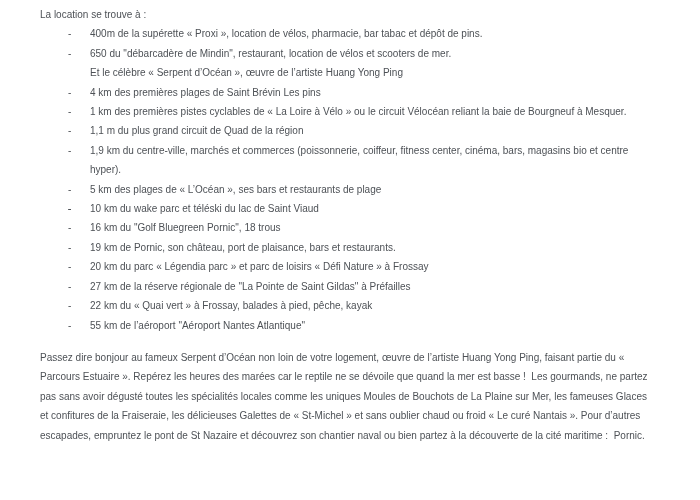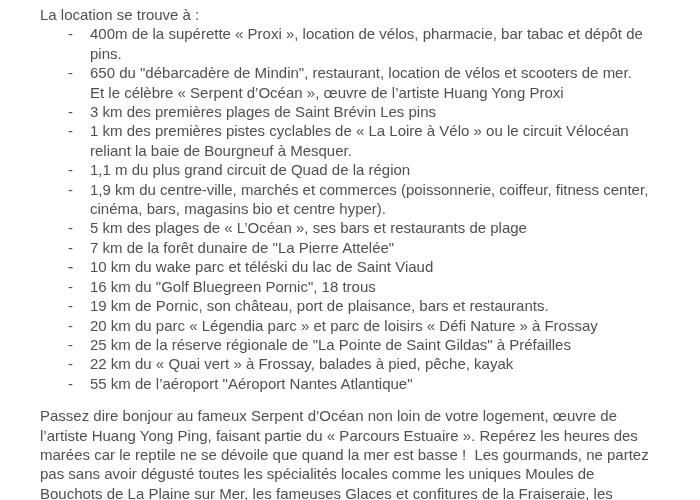--- a/index.html
+++ b/index.html
@@ -11,21 +11,21 @@
     width: 700px;
     height: 500px;
     overflow: hidden;
   }
   .page {
     box-sizing: border-box;
     width: 700px;
     height: 500px;
     padding: 5px 42px 12px 40px;
     font-family: "Liberation Sans", "DejaVu Sans", sans-serif;
-    font-size: 15px;
+    font-size: 10px;
     line-height: 19.4px;
     color: #4d5156;
     -webkit-font-smoothing: antialiased;
   }
   .intro {
     margin: 0;
   }
   .list {
     margin: 0;
   }
@@ -55,26 +55,26 @@
     <span class="text">400m de la supérette « Proxi », location de vélos, pharmacie, bar tabac et dépôt de pins.</span>
   </div>
 
   <div class="item">
     <span class="marker">-</span>
     <span class="text">650 du "débarcadère de Mindin", restaurant, location de vélos et scooters de mer.</span>
   </div>
 
   <div class="item">
     <span class="marker"></span>
-    <span class="text">Et le célèbre « Serpent d’Océan », œuvre de l’artiste Huang Yong Proxi</span>
+    <span class="text">Et le célèbre « Serpent d’Océan », œuvre de l’artiste Huang Yong Ping</span>
   </div>
 
   <div class="item">
     <span class="marker">-</span>
-    <span class="text">3 km des premières plages de Saint Brévin Les pins</span>
+    <span class="text">4 km des premières plages de Saint Brévin Les pins</span>
   </div>
 
   <div class="item">
     <span class="marker">-</span>
     <span class="text">1 km des premières pistes cyclables de « La Loire à Vélo » ou le circuit Vélocéan reliant la baie de Bourgneuf à Mesquer.</span>
   </div>
 
   <div class="item">
     <span class="marker">-</span>
     <span class="text">1,1 m du plus grand circuit de Quad de la région</span>
@@ -85,21 +85,20 @@
     <span class="text">1,9 km du centre-ville, marchés et commerces (poissonnerie, coiffeur, fitness center, cinéma, bars, magasins bio et centre hyper).</span>
   </div>
 
   <div class="item">
     <span class="marker">-</span>
     <span class="text">5 km des plages de « L’Océan », ses bars et restaurants de plage</span>
   </div>
 
   <div class="item">
     <span class="marker">-</span>
-    <span class="text">7 km de la forêt dunaire de "La Pierre Attelée"</span>
   </div>
 
   <div class="item">
     <span class="marker">-</span>
   </div>
 
   <div class="item">
     <span class="marker">-</span>
     <span class="text">10 km du wake parc et téléski du lac de Saint Viaud</span>
   </div>
@@ -114,21 +113,21 @@
     <span class="text">19 km de Pornic, son château, port de plaisance, bars et restaurants.</span>
   </div>
 
   <div class="item">
     <span class="marker">-</span>
     <span class="text">20 km du parc « Légendia parc » et parc de loisirs « Défi Nature » à Frossay</span>
   </div>
 
   <div class="item">
     <span class="marker">-</span>
-    <span class="text">25 km de la réserve régionale de "La Pointe de Saint Gildas" à Préfailles</span>
+    <span class="text">27 km de la réserve régionale de "La Pointe de Saint Gildas" à Préfailles</span>
   </div>
 
   <div class="item">
     <span class="marker">-</span>
     <span class="text">22 km du « Quai vert » à Frossay, balades à pied, pêche, kayak</span>
   </div>
 
   <div class="item">
     <span class="marker">-</span>
     <span class="text">55 km de l’aéroport "Aéroport Nantes Atlantique"</span>

